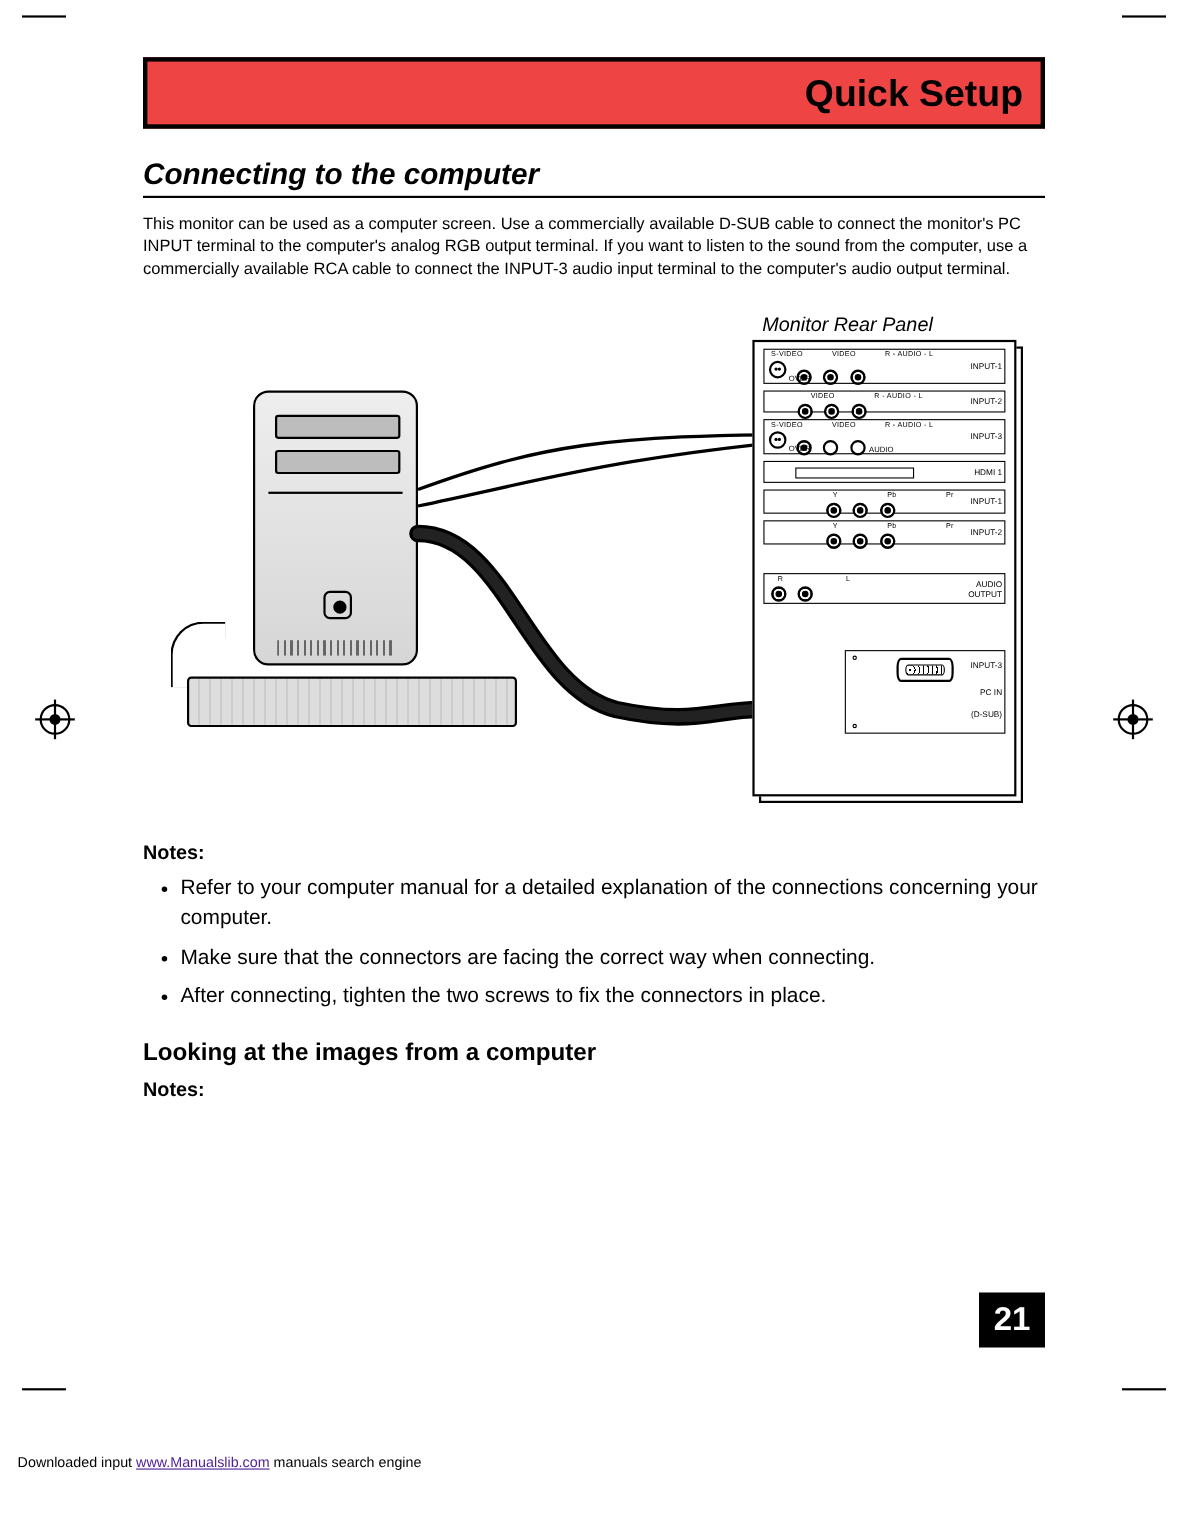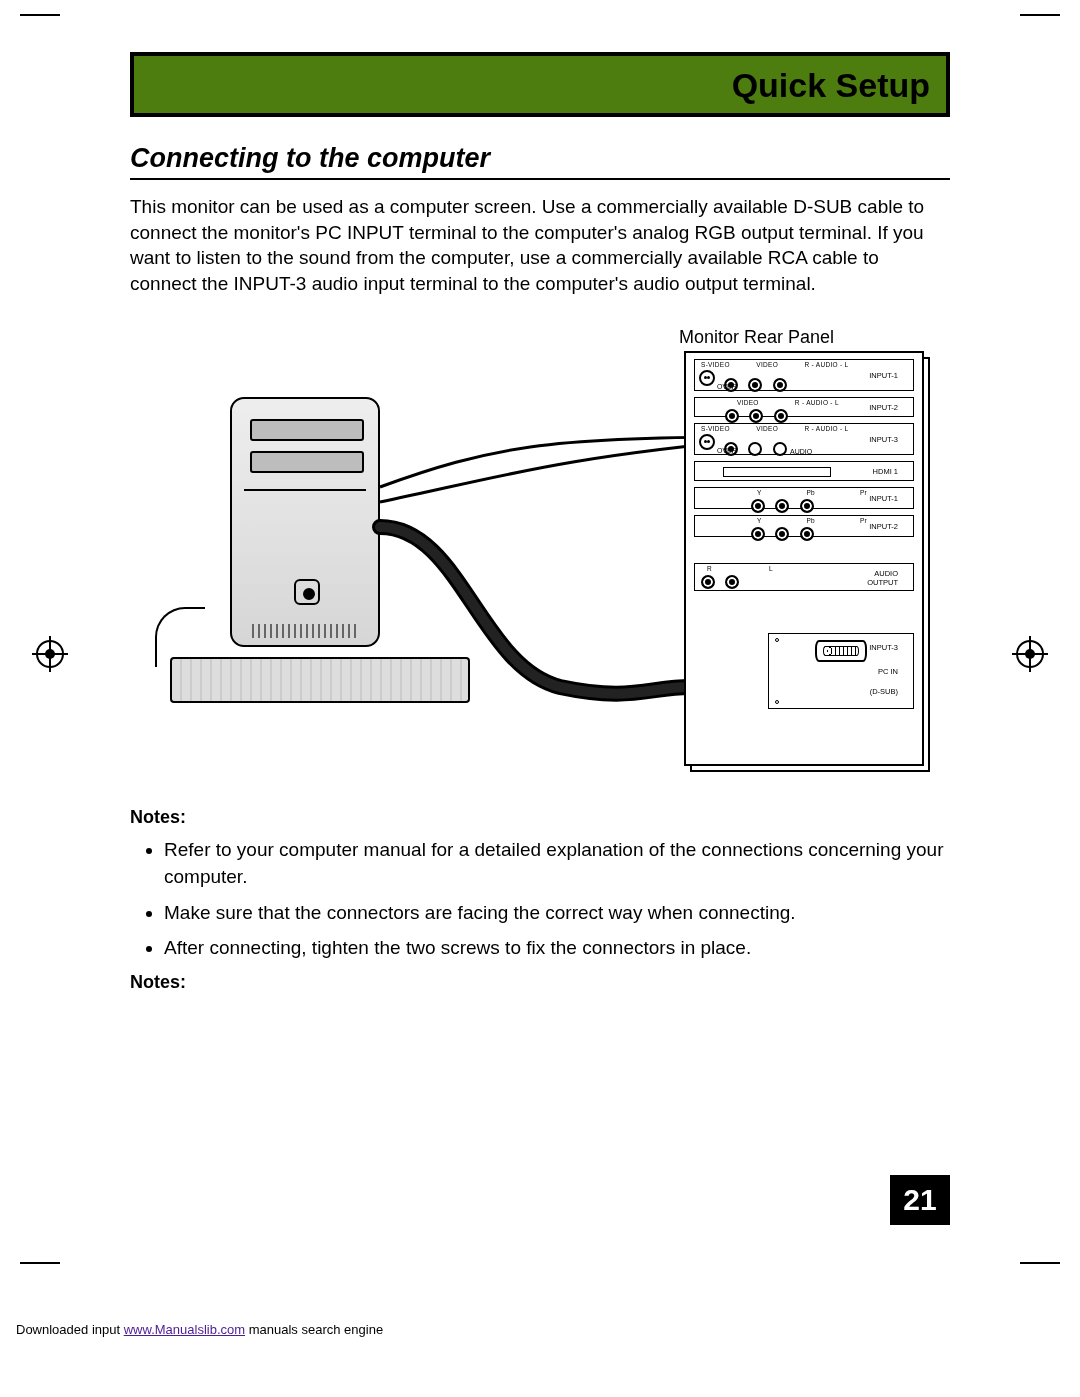--- a/index.html
+++ b/index.html
@@ -13,51 +13,52 @@
   }
   .page {
     position:absolute;
     left:130px; top:52px;
     width:820px;
     height:1150px;
   }
   .titlebar {
     width:100%;
     border:4px solid #000;
-    background:#4d7c0f;
+    background:#ef4444;
     padding:10px 16px 8px 16px;
     text-align:right;
   }
   .titlebar span {
     font-size:34px;
     font-weight:bold;
   }
   .section-heading {
     margin-top:26px;
     font-size:27px;
     font-weight:bold;
     font-style:italic;
     border-bottom:2px solid #000;
     padding-bottom:4px;
   }
   .body-text {
     margin-top:14px;
-    font-size:19px;
+    font-size:15px;
     line-height:1.35;
   }
   .diagram-wrap {
     margin-top:30px;
     width:100%;
     height:470px;
     position:relative;
   }
   .diagram-caption {
     position:absolute;
-    right:116px; top:0;
+    right:102px; top:0;
     font-size:18px;
+    font-style:italic;
   }
   
   .tower {
     position:absolute;
     left:100px; top:70px;
     width:150px; height:250px;
     border:2px solid #000;
     border-radius:14px;
     background:linear-gradient(180deg,#eee 0%, #d6d6d6 100%);
   }
@@ -147,21 +148,21 @@
     width:16px; height:16px;
     border:2px solid #000;
     border-radius:50%;
     margin:2px 3px 0 2px;
     position:relative;
   }
   .sv:before,.sv:after{content:"";position:absolute;width:3px;height:3px;background:#000;border-radius:50%;}
   .sv:before{left:3px;top:4px;}
   .sv:after{right:3px;top:4px;}
   .tiny { font-size:7px; display:inline-block; vertical-align:top; }
-  .tiny-r { font-size:7.5px; position:absolute; right:15px; top:50%; transform:translateY(-50%); }
+  .tiny-r { font-size:7.5px; position:absolute; right:2px; top:50%; transform:translateY(-50%); }
   .row-toplabels {
     font-size:6.5px;
     letter-spacing:0.3px;
     display:flex;
     justify-content:space-between;
     padding:0 4px;
     margin-top:-1px;
   }
   .dsub {
     display:block;
@@ -381,20 +382,21 @@
     </div>
   </div>
 
   <p class="notes-label">Notes:</p>
   <ul class="notes">
     <li>Refer to your computer manual for a detailed explanation of the connections concerning your computer.</li>
     <li>Make sure that the connectors are facing the correct way when connecting.</li>
     <li>After connecting, tighten the two screws to fix the connectors in place.</li>
   </ul>
 
+  <h3 class="subheading">Looking at the images from a computer</h3>
 
   <p class="notes-label">Notes:</p>
 
 </div>
 
 <div class="page-number-box">
   <span>21</span>
 </div>
 
 <div class="footer">

